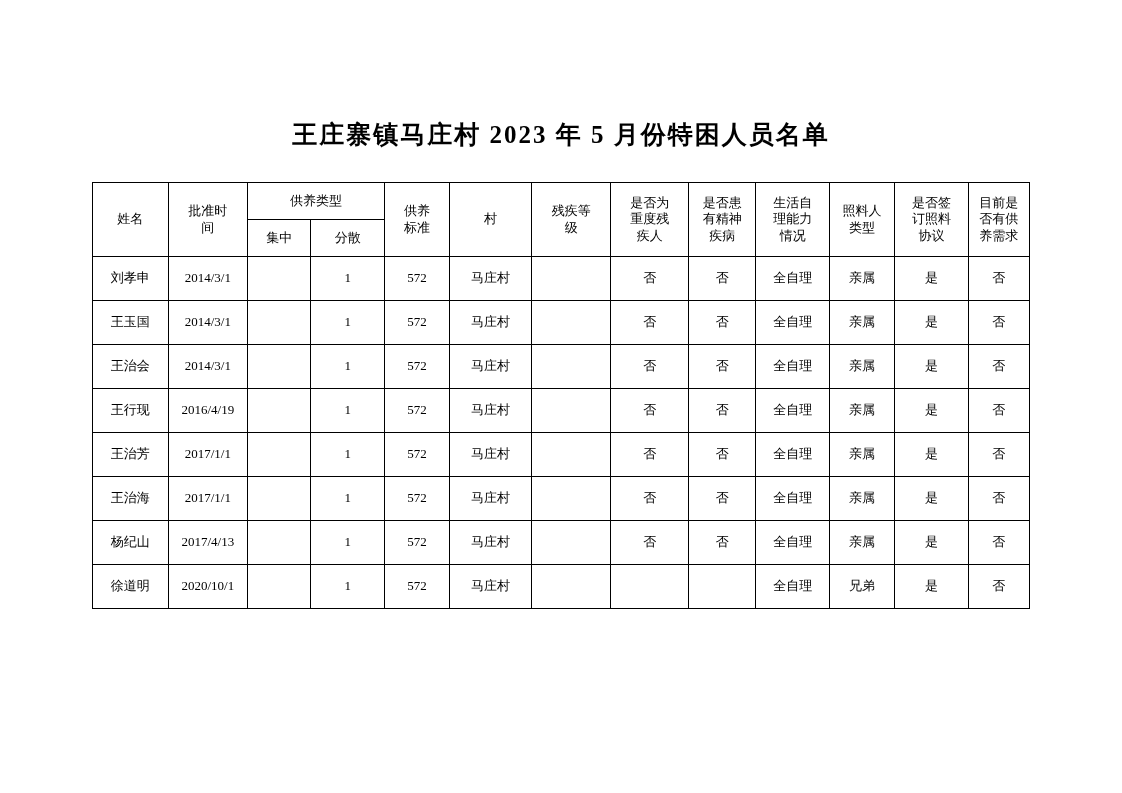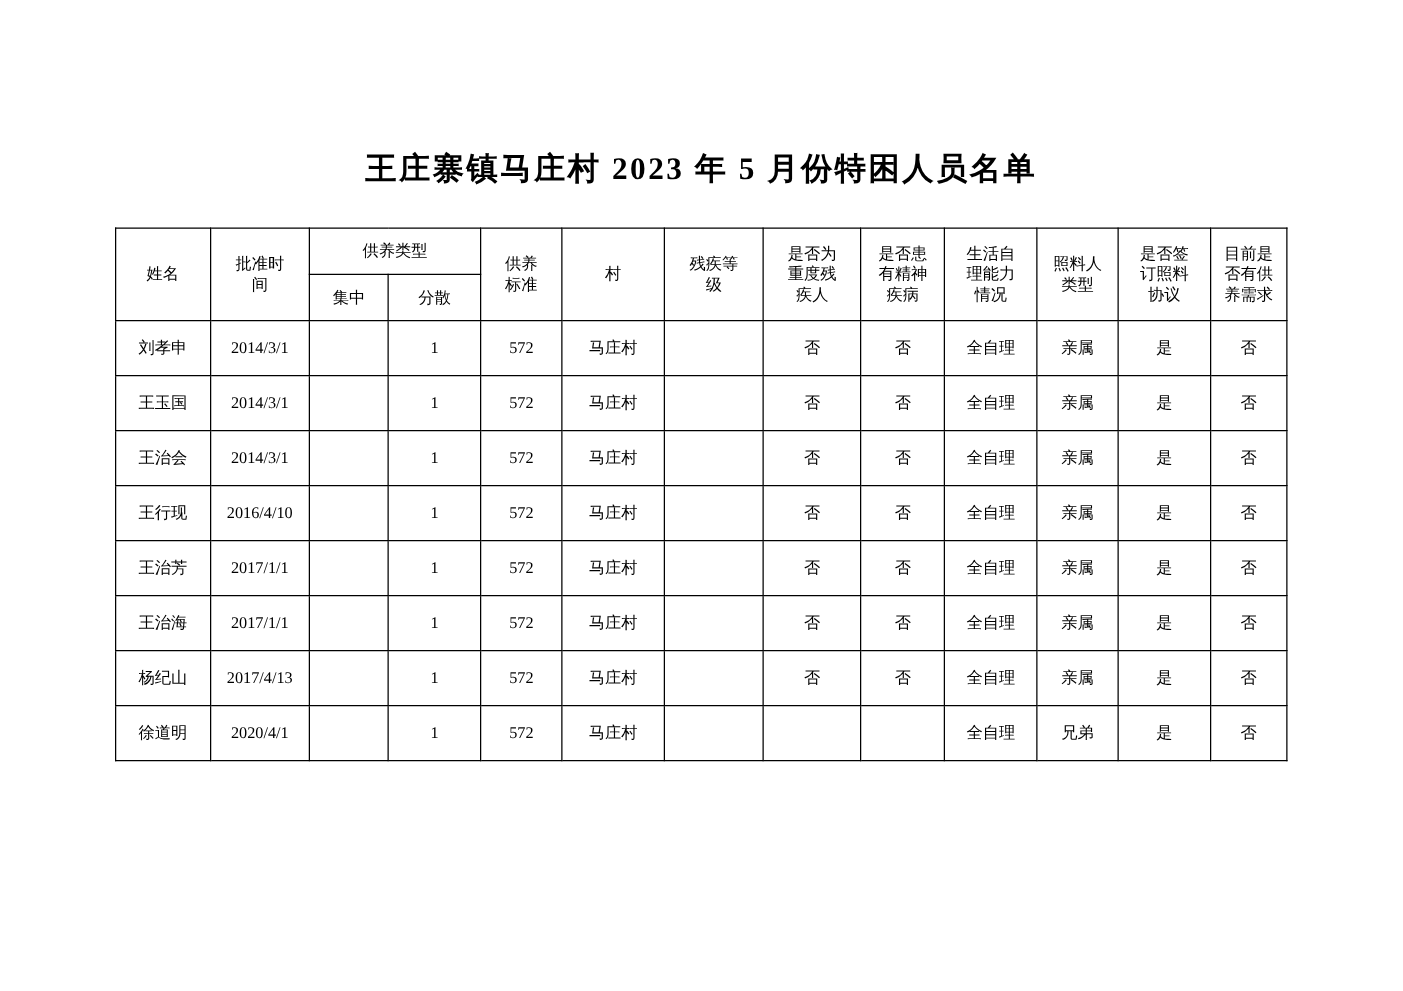--- a/index.html
+++ b/index.html
@@ -194,21 +194,21 @@
           <td></td>
           <td>否</td>
           <td>否</td>
           <td>全自理</td>
           <td>亲属</td>
           <td>是</td>
           <td>否</td>
         </tr>
         <tr>
           <td>王行现</td>
-          <td>2016/4/10</td>
+          <td>2016/4/19</td>
           <td></td>
           <td>1</td>
           <td>572</td>
           <td>马庄村</td>
           <td></td>
           <td>否</td>
           <td>否</td>
           <td>全自理</td>
           <td>亲属</td>
           <td>是</td>
@@ -254,21 +254,21 @@
           <td></td>
           <td>否</td>
           <td>否</td>
           <td>全自理</td>
           <td>亲属</td>
           <td>是</td>
           <td>否</td>
         </tr>
         <tr>
           <td>徐道明</td>
-          <td>2020/4/1</td>
+          <td>2020/10/1</td>
           <td></td>
           <td>1</td>
           <td>572</td>
           <td class="cell-village-last">马庄村</td>
           <td></td>
           <td></td>
           <td></td>
           <td>全自理</td>
           <td>兄弟</td>
           <td>是</td>

